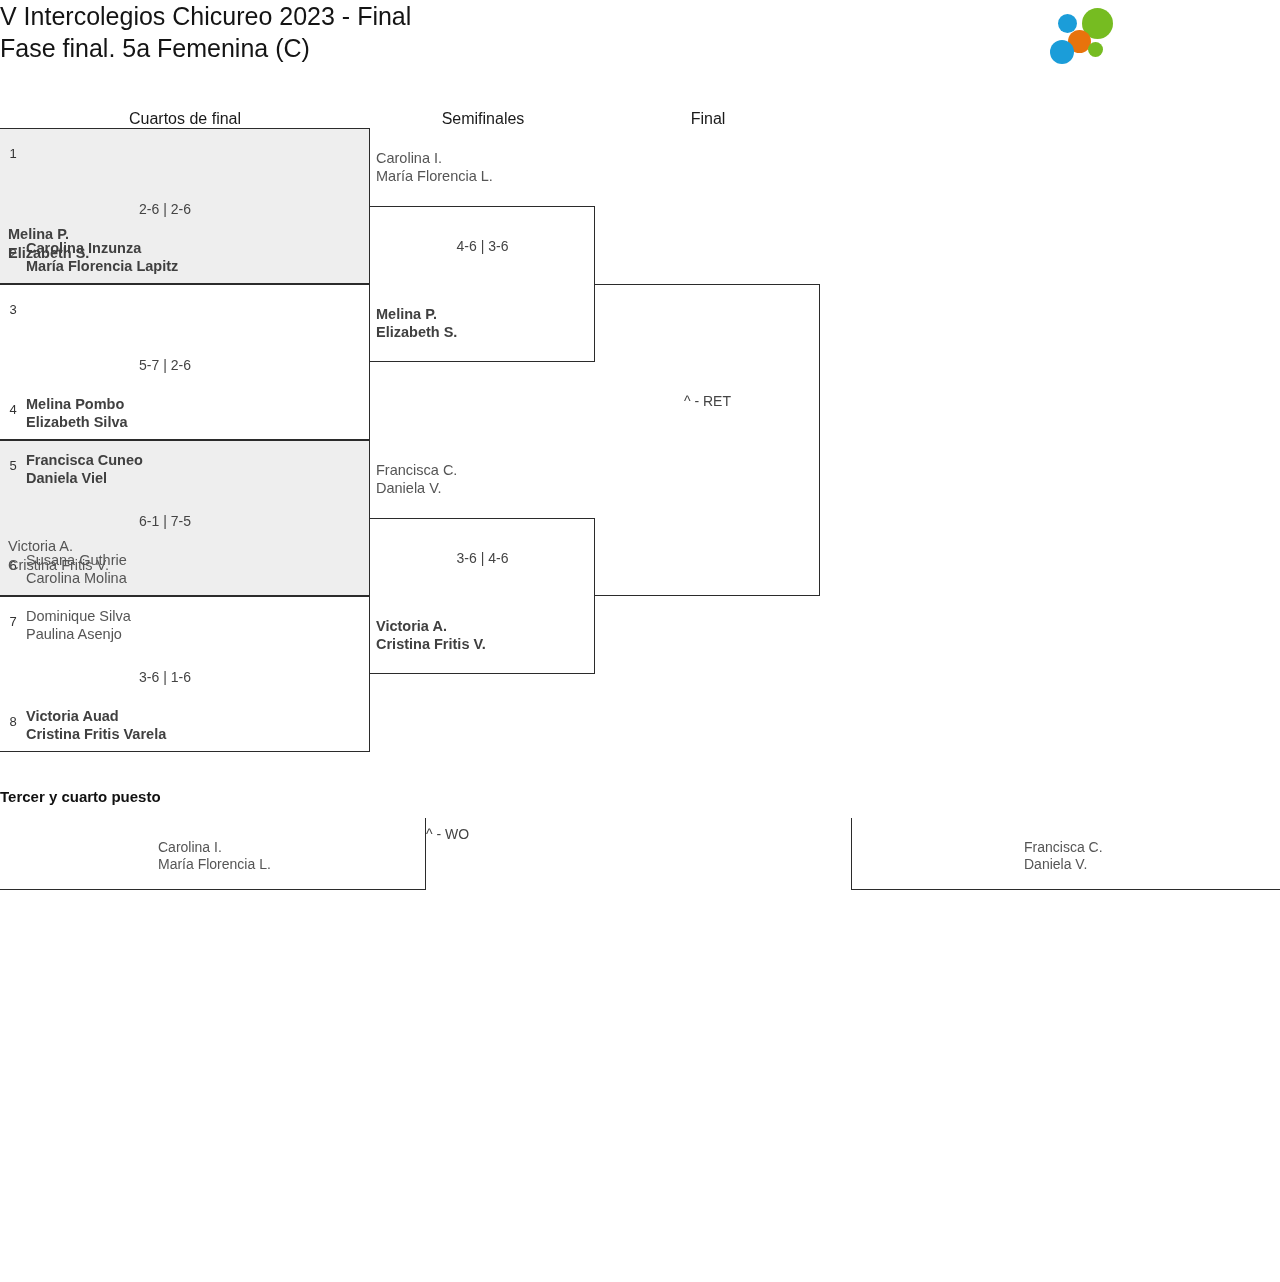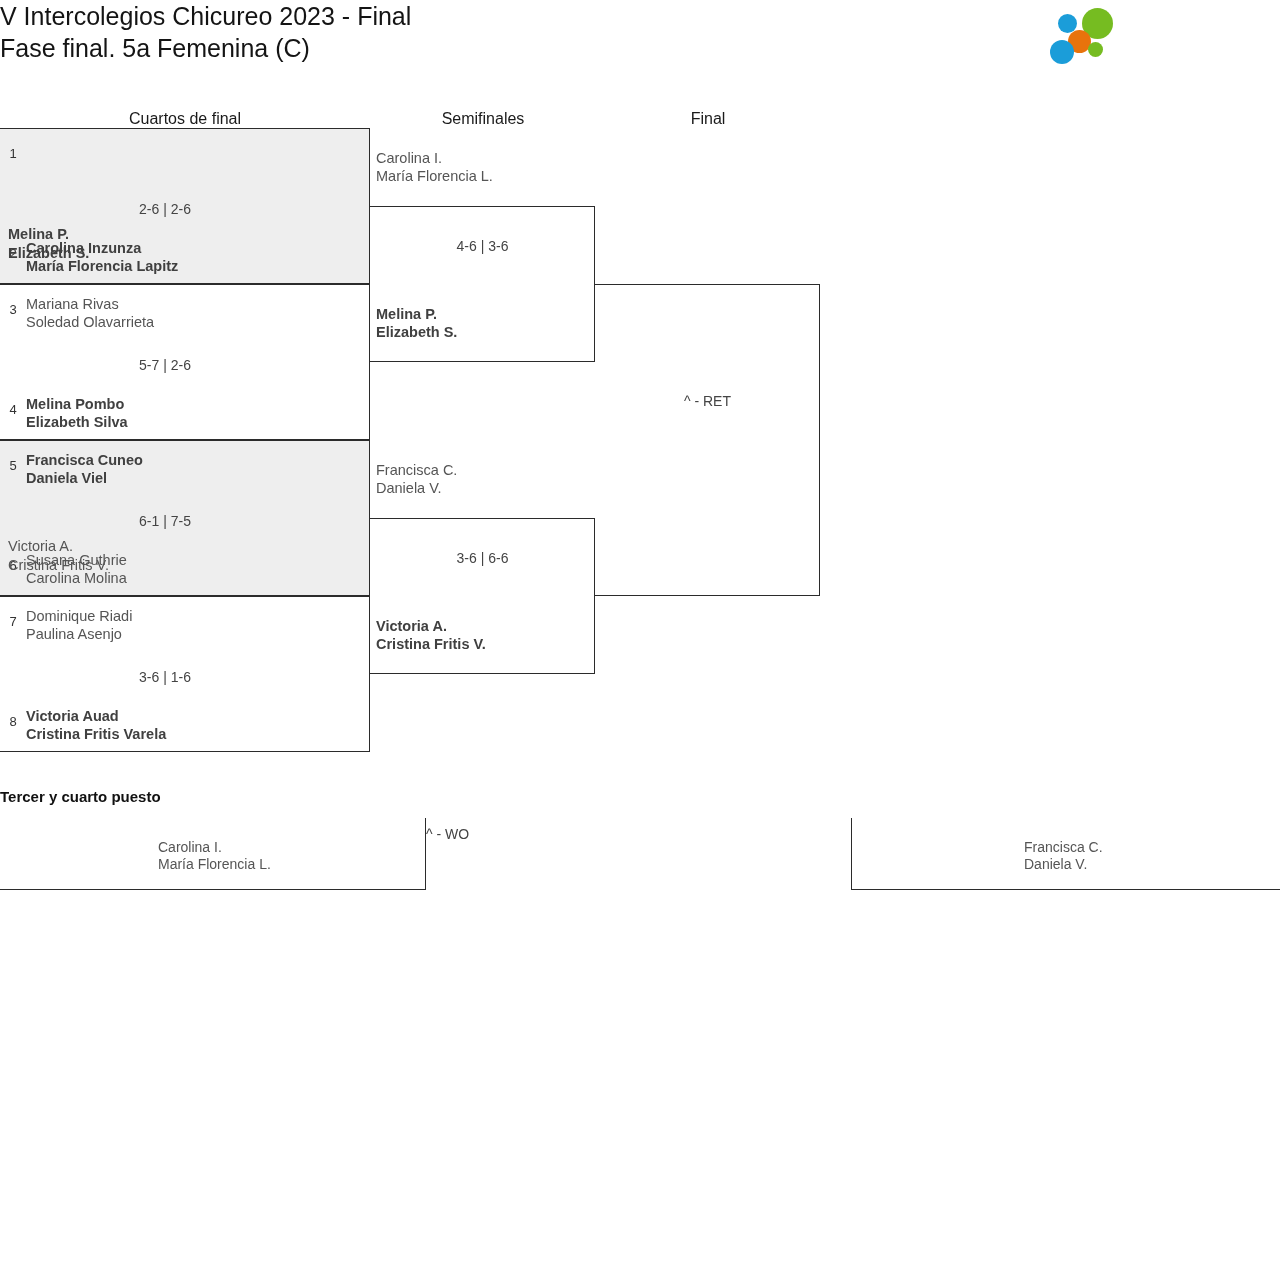--- a/index.html
+++ b/index.html
@@ -290,41 +290,39 @@
   <div class="qf-match shaded" style="top:0px;">
     <span class="qf-seed top">1</span>
     <span class="qf-score">2-6 | 2-6</span>
     <span class="qf-seed bot">2</span>
     <span class="qf-team bot team-winner">Carolina Inzunza
 María Florencia Lapitz</span>
   </div>
 
   <div class="qf-match plain" style="top:156px;">
     <span class="qf-seed top">3</span>
-    <span class="qf-team top team-loser">Mariana Rivas
-Soledad Olavarrieta</span>
     <span class="qf-score">5-7 | 2-6</span>
     <span class="qf-seed bot">4</span>
     <span class="qf-team bot team-winner">Melina Pombo
 Elizabeth Silva</span>
   </div>
 
   <div class="qf-match shaded" style="top:312px;">
     <span class="qf-seed top">5</span>
     <span class="qf-team top team-winner">Francisca Cuneo
 Daniela Viel</span>
     <span class="qf-score">6-1 | 7-5</span>
     <span class="qf-seed bot">6</span>
     <span class="qf-team bot team-loser">Susana Guthrie
 Carolina Molina</span>
   </div>
 
   <div class="qf-match plain" style="top:468px;">
     <span class="qf-seed top">7</span>
-    <span class="qf-team top team-loser">Dominique Riadi
+    <span class="qf-team top team-loser">Dominique Silva
 Paulina Asenjo</span>
     <span class="qf-score">3-6 | 1-6</span>
     <span class="qf-seed bot">8</span>
     <span class="qf-team bot team-winner">Victoria Auad
 Cristina Fritis Varela</span>
   </div>
 
 </div>
 
 <div id="sf-column">
@@ -335,21 +333,21 @@
     <div class="sf-box" id="sf-box-1"></div>
     <span class="sf-score">4-6 | 3-6</span>
     <span class="sf-team bot team-winner">Melina P.
 Elizabeth S.</span>
   </div>
 
   <div class="sf-group" id="sf-group-2">
     <span class="sf-team top team-loser">Francisca C.
 Daniela V.</span>
     <div class="sf-box" id="sf-box-2" style="top:78px;"></div>
-    <span class="sf-score">3-6 | 6-6</span>
+    <span class="sf-score">3-6 | 4-6</span>
     <span class="sf-team bot team-winner">Victoria A.
 Cristina Fritis V.</span>
   </div>
 
 </div>
 
 <div id="final-box"></div>
 <span class="final-team team-winner" id="final-team-top">Melina P.
 Elizabeth S.</span>
 <span id="final-score">^ - RET</span>

